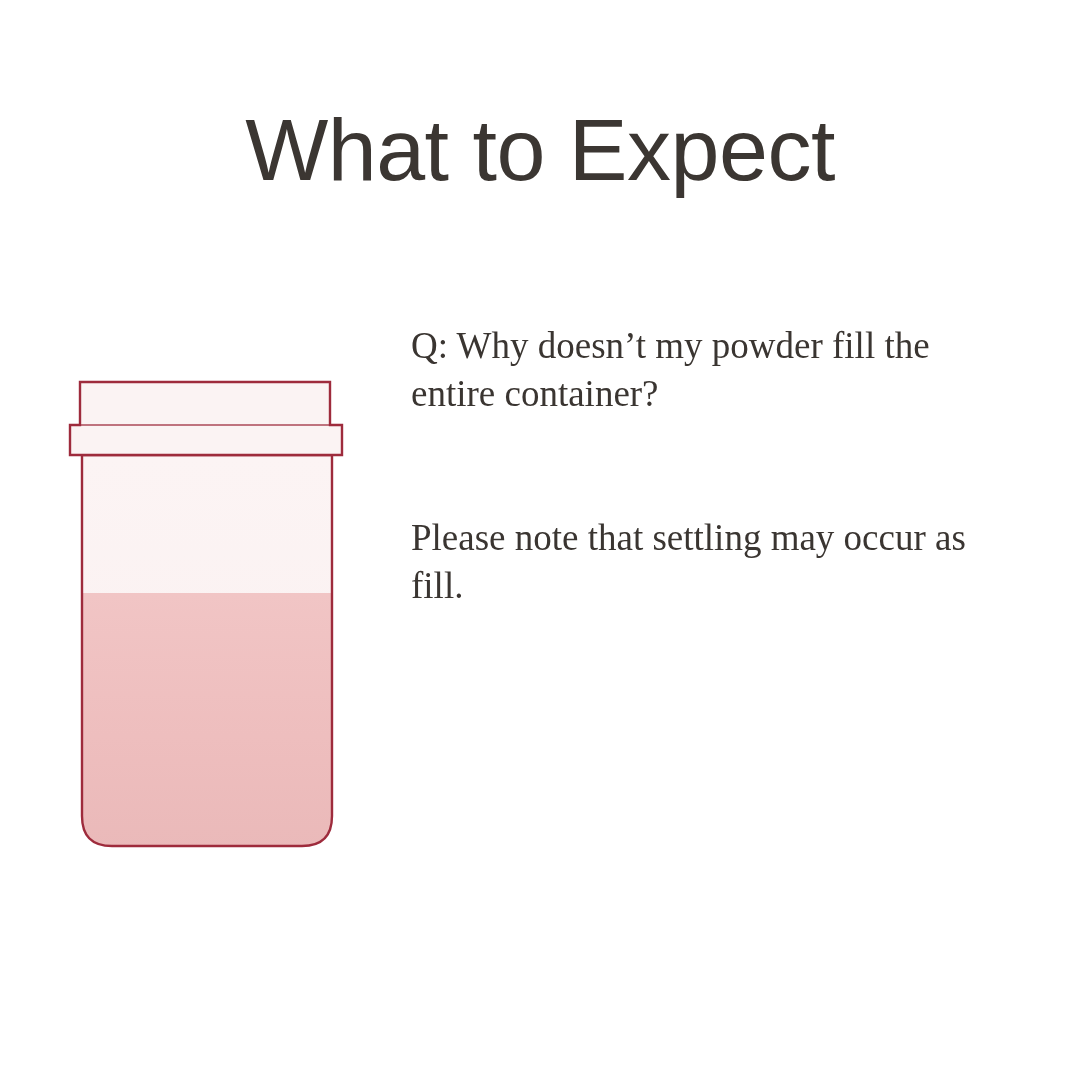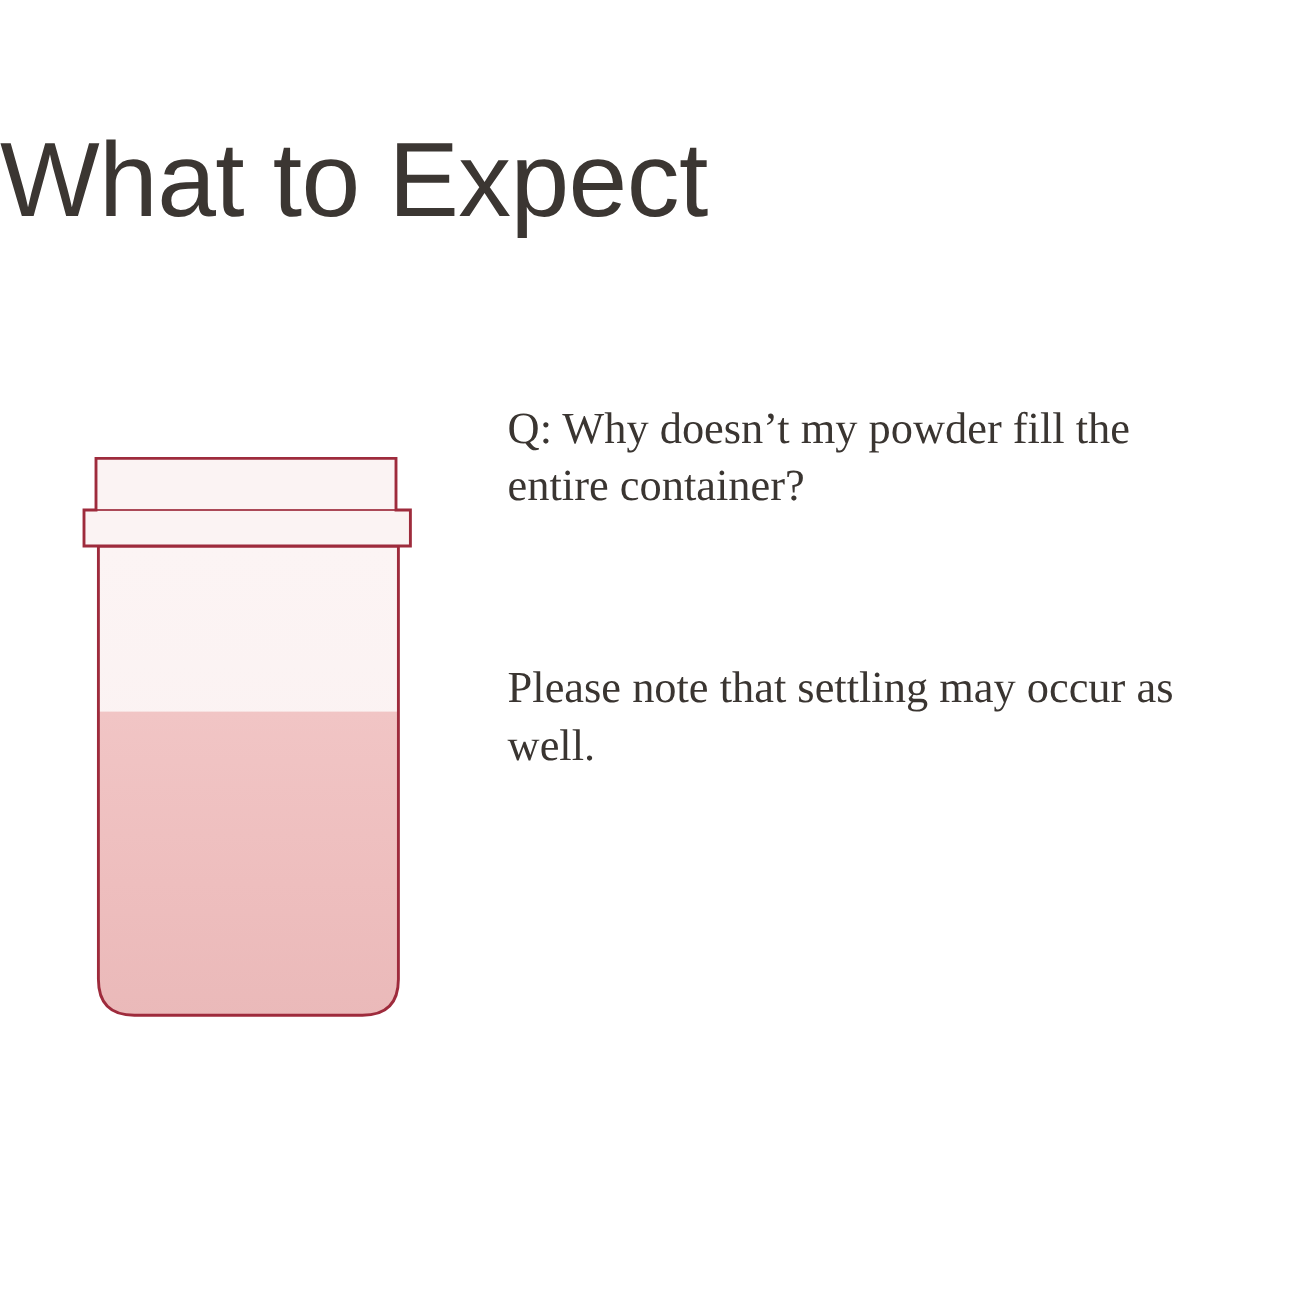--- a/index.html
+++ b/index.html
@@ -21,21 +21,21 @@
     height: 1080px;
     background: #ffffff;
   }
 
   
   #page-title {
     position: absolute;
     left: 0;
     top: 104px;
     width: 1080px;
-    text-align: left;
+    text-align: center;
     font-family: "Liberation Sans", sans-serif;
     font-weight: 300;
     font-size: 88px;
     letter-spacing: -0.5px;
     color: #3b3632;
     line-height: 1.05;
     white-space: nowrap;
   }
 
   
@@ -58,21 +58,21 @@
     position: absolute;
     left: 411px;
     top: 322px;
     width: 610px;
     font-family: "Liberation Serif", "DejaVu Serif", serif;
     font-size: 37px;
     line-height: 48px;
     color: #3a3531;
   }
   #faq-block p {
-    margin: 12px;
+    margin: 0;
   }
   #faq-block .para-gap {
     height: 48px;
   }
 </style>
 </head>
 <body>
 
 <div id="canvas">
 
@@ -112,16 +112,16 @@
         <line x1="22" y1="55" x2="272" y2="55" stroke="#9e2b3c" stroke-width="1.6" opacity="0.85"></line>
       </g>
 
     </svg>
   </div>
 
   <div id="faq-block">
     <p>Q: Why doesn’t my powder fill the entire container?</p>
     <div class="para-gap"></div>
     <div class="para-gap"></div>
-    <p>Please note that settling may occur as well.</p>
+    <p>Please note that settling may occur as fill.</p>
   </div>
 
 </div>
 
 </body></html>

